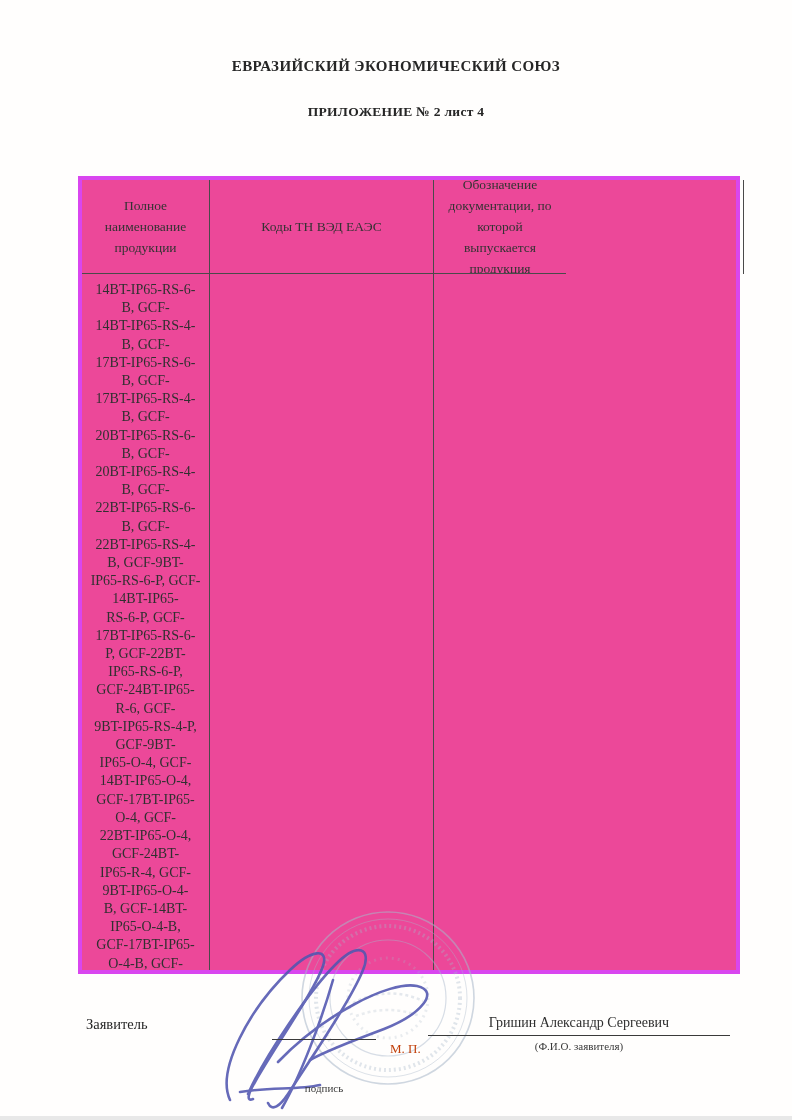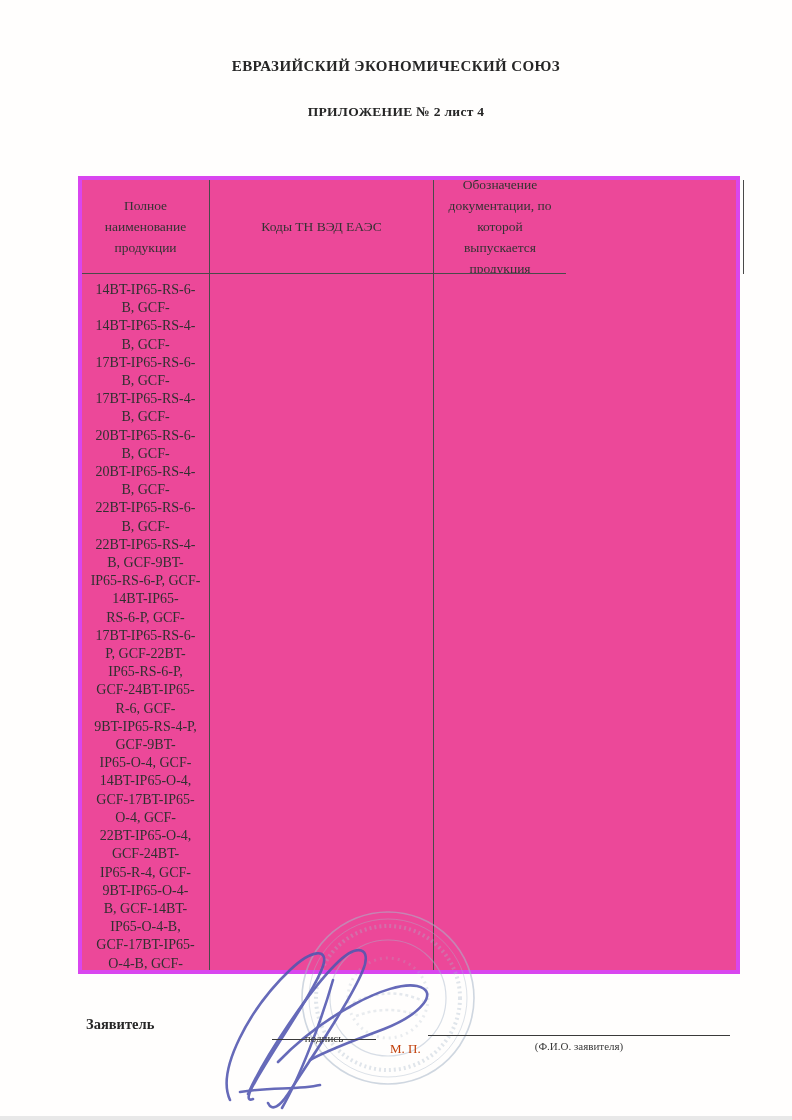--- a/index.html
+++ b/index.html
@@ -46,28 +46,28 @@
   .bcell{
     padding:7px 8px 4px 8px;
     font-size:14px;line-height:18.2px;
     color:#303030;
     text-align:center;
   }
   .model-lines{white-space:pre-line;}
 
   .footer-label{
     position:absolute;left:86px;top:1016px;
-    font-weight:bold;font-size:14.5px;color:#262626;
+    font-weight:normal;font-size:14.5px;color:#262626;
   }
   .sig-line{
     position:absolute;left:272px;top:1039px;width:104px;
     border-top:1px solid #3a3a3a;height:0;
   }
   .sig-caption{
-    position:absolute;left:262px;top:1032px;width:124px;
+    position:absolute;left:262px;top:1082px;width:124px;
     text-align:center;font-size:11px;color:#3a3a3a;
   }
   .seal-label{
     position:absolute;left:390px;top:1041px;
     font-size:13px;color:#c2410c;text-align:right;
   }
   .name-line{
     position:absolute;left:428px;top:1035px;width:302px;
     border-top:1px solid #3a3a3a;height:0;
   }
@@ -155,16 +155,17 @@
       <path d="M66,120 C110,74 178,38 205,44 C228,49 210,72 172,87 C140,99 112,110 98,118"></path>
       <path d="M121,38 C109,80 88,135 70,166"></path>
       <path d="M28,150 C58,145 86,148 108,143"></path>
     </g>
   </svg>
 
   <div class="footer-label">Заявитель</div>
   <div class="sig-line"></div>
   <div class="sig-caption">подпись</div>
   <div class="seal-label">М. П.</div>
+  <div class="applicant-name">Гришин Александр Сергеевич</div>
   <div class="name-line"></div>
   <div class="name-caption">(Ф.И.О. заявителя)</div>
 
 </div>
 
 </body></html>

